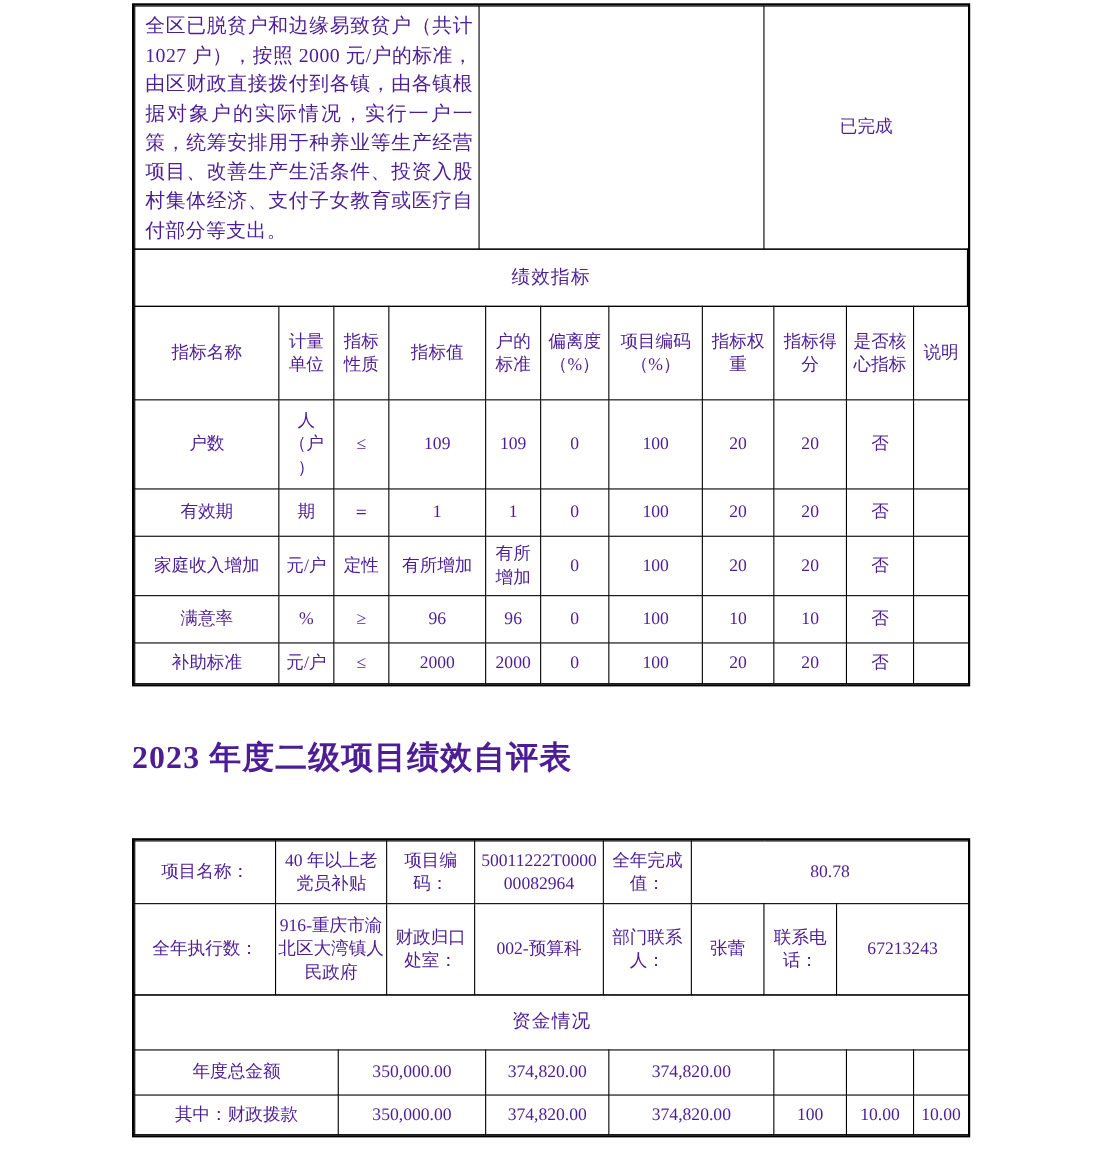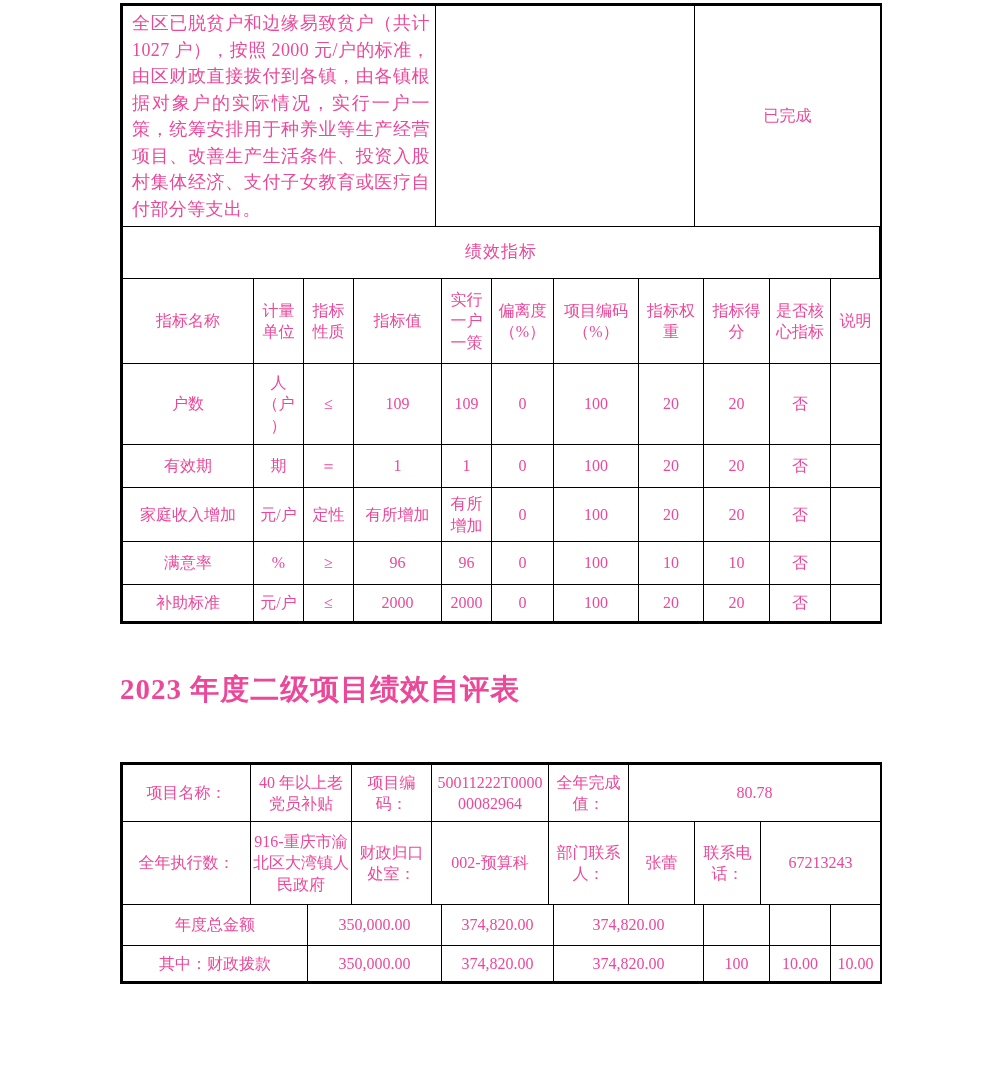--- a/index.html
+++ b/index.html
@@ -1,20 +1,20 @@
 <!DOCTYPE html>
 <html><head>
 <meta charset="utf-8">
 <style>
   html,body{margin:0;padding:0;}
   .page{
     position:relative;
     width:1000px;height:1068px;
     background:#ffffff;
-    color:#ec4899;
+    color:#4c1d95;
     font-family:"Liberation Serif","DejaVu Serif",serif;
     overflow:hidden;
   }
   .tbl-group{
     position:absolute;left:120px;width:762px;
     box-sizing:border-box;
     border:2px solid #000;
     background:#fff;
   }
   #group1{top:3px;}
@@ -99,21 +99,21 @@
         <col style="width:66px">
           <col style="width:61px">
           <col style="width:50px">
       </colgroup>
       <tbody>
           <tr style="height:85px">
         <td>指标名称</td>
         <td>计量单位</td>
         <td>指标性质</td>
         <td>指标值</td>
-        <td>实行一户一策</td>
+        <td>户的标准</td>
         <td>偏离度（%）</td>
         <td>项目编码（%）</td>
         <td>指标权重</td>
         <td>指标得分</td>
         <td>是否核心指标</td>
         <td>说明</td>
       </tr>
       <tr style="height:81px">
         <td>户数</td>
         <td>人（户）</td>
@@ -223,20 +223,23 @@
       <colgroup>
         <col style="width:185px">
           <col style="width:134px">
           <col style="width:112px">
           <col style="width:150px">
         <col style="width:66px">
           <col style="width:61px">
           <col style="width:50px">
       </colgroup>
       <tbody>
+          <tr style="height:50px">
+        <td colspan="7" class="section">资金情况</td>
+      </tr>
       <tr style="height:41px">
         <td>年度总金额</td>
         <td>350,000.00</td>
         <td>374,820.00</td>
         <td>374,820.00</td>
         <td></td>
         <td></td>
         <td></td>
       </tr>
       <tr style="height:36px">

